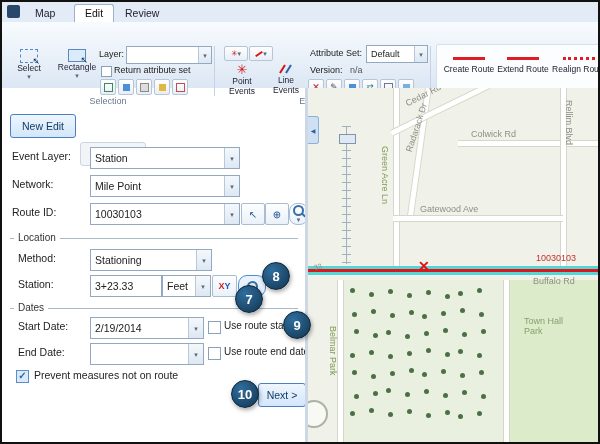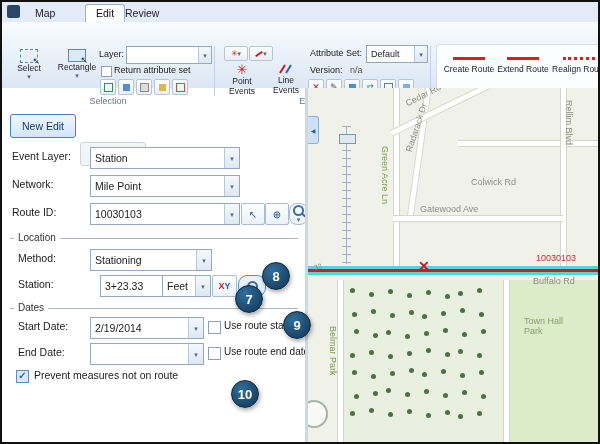--- a/index.html
+++ b/index.html
@@ -81,21 +81,21 @@
   .shape{width:7px;height:7px;}
 </style>
 </head>
 <body>
 
 <div class="app">
 
   <div class="abs tabbar">
     <div class="abs" style="left:5px;top:3px;width:13px;height:13px;background:#27486b;border-radius:2px;"></div>
     <div class="tab" style="left:22px;">Map</div>
-    <div class="tab active" style="left:83px;">Edit</div>
+    <div class="tab active" style="left:72px;">Edit</div>
     <div class="tab" style="left:112px;">Review</div>
   </div>
 
   <div class="abs ribbon">
     <div class="gsep" style="left:212px;"></div>
     <div class="gsep" style="left:428px;"></div>
 
     <div class="bigbtn" style="left:4px;top:24px;width:44px;height:46px;">
       <div style="width:16px;height:12px;border:1px dashed #5a8ac0;position:relative;">
         <span style="position:absolute;right:-3px;bottom:-4px;font-size:9px;color:#16324f;">↖</span>
@@ -229,21 +229,21 @@
 
   <div class="ghead" style="left:8px;top:236px;width:288px;">
     <span>Location</span>
   </div>
   <span class="flabel" style="left:16px;top:250px;">Method:</span>
   <div class="combo" style="left:88px;top:247px;width:120px;height:20px;">
     <span class="cval">Stationing</span>
     <span class="carw caret">▾</span>
   </div>
   <span class="flabel" style="left:16px;top:276px;">Station:</span>
-  <div class="combo" style="left:98px;top:273px;width:70px;height:20px;">
+  <div class="combo" style="left:88px;top:273px;width:70px;height:20px;">
     <span class="cval" style="right:3px;">3+23.33</span>
   </div>
   <div class="combo" style="left:160px;top:273px;width:47px;height:20px;">
     <span class="cval">Feet</span>
     <span class="carw caret">▾</span>
   </div>
   <div class="ibtn" style="left:210px;top:273px;width:23px;height:20px;font-weight:bold;font-size:9px;">
     <span style="color:#c22;">X</span>
       <span style="color:#25c;">Y</span>
   </div>
@@ -266,20 +266,21 @@
   <div class="combo" style="left:88px;top:341px;width:112px;height:20px;">
     <span class="cval"></span>
     <span class="carw caret">▾</span>
   </div>
   <div class="cb" style="left:206px;top:345px;"></div>
   <span class="flabel" style="left:222px;top:344px;font-size:10px;">Use route end date</span>
 
   <div class="cb checked" style="left:14px;top:368px;">✓</div>
   <span class="flabel" style="left:32px;top:367px;font-size:10.5px;">Prevent measures not on route</span>
 
+  <div class="btn primary" style="left:256px;top:381px;width:46px;height:22px;">Next &gt;</div>
 
   <div class="abs splitter"></div>
 
   <div class="abs map">
 
     <div class="tint" style="left:36px;top:192px;width:162px;height:162px;"></div>
     <div class="park" style="left:198px;top:192px;width:92px;height:162px;"></div>
 
     <div class="road-v" style="left:85px;top:0;height:185px;"></div>
     <div class="road-v" style="left:108px;top:-4px;height:135px;transform:rotate(8deg);"></div>
@@ -348,21 +349,21 @@
         <div class="tree" style="left: 80px; top: 324px;"></div>
         <div class="tree" style="left: 99px; top: 321px;"></div>
         <div class="tree" style="left: 118px; top: 325px;"></div>
         <div class="tree" style="left: 137px; top: 322px;"></div>
         <div class="tree" style="left: 150px; top: 326px;"></div>
         <div class="tree" style="left: 169px; top: 323px;"></div>
       </div>
 
     <span class="mlabel" style="left:96px;top:2px;transform:rotate(-27deg);">Cedar Rd</span>
     <span class="mlabel" style="left:96px;top:62px;transform:rotate(-72deg);transform-origin:left top;">Radarack Dr</span>
-    <span class="mlabel" style="left:163px;top:41px;margin-top:48px;">Colwick Rd</span>
+    <span class="mlabel" style="left:163px;top:41px;">Colwick Rd</span>
     <span class="mlabel vert" style="left:256px;top:12px;">Rellim Blvd</span>
     <span class="mlabel vert green" style="left:72px;top:58px;">Green Acre Ln</span>
     <span class="mlabel" style="left:112px;top:116px;">Gatewood Ave</span>
     <span class="mlabel" style="left:6px;top:175px;font-size:7px;transform:rotate(-18deg);">33</span>
     <span class="mlabel" style="left:228px;top:165px;color:#c23232;">10030103</span>
     <span class="mlabel" style="left:225px;top:188px;">Buffalo Rd</span>
     <div class="mlabel" style="left:216px;top:228px;width:64px;text-align:left;color:#87a06e;">
       <div>Town Hall</div>
       <div>Park</div>
     </div>

